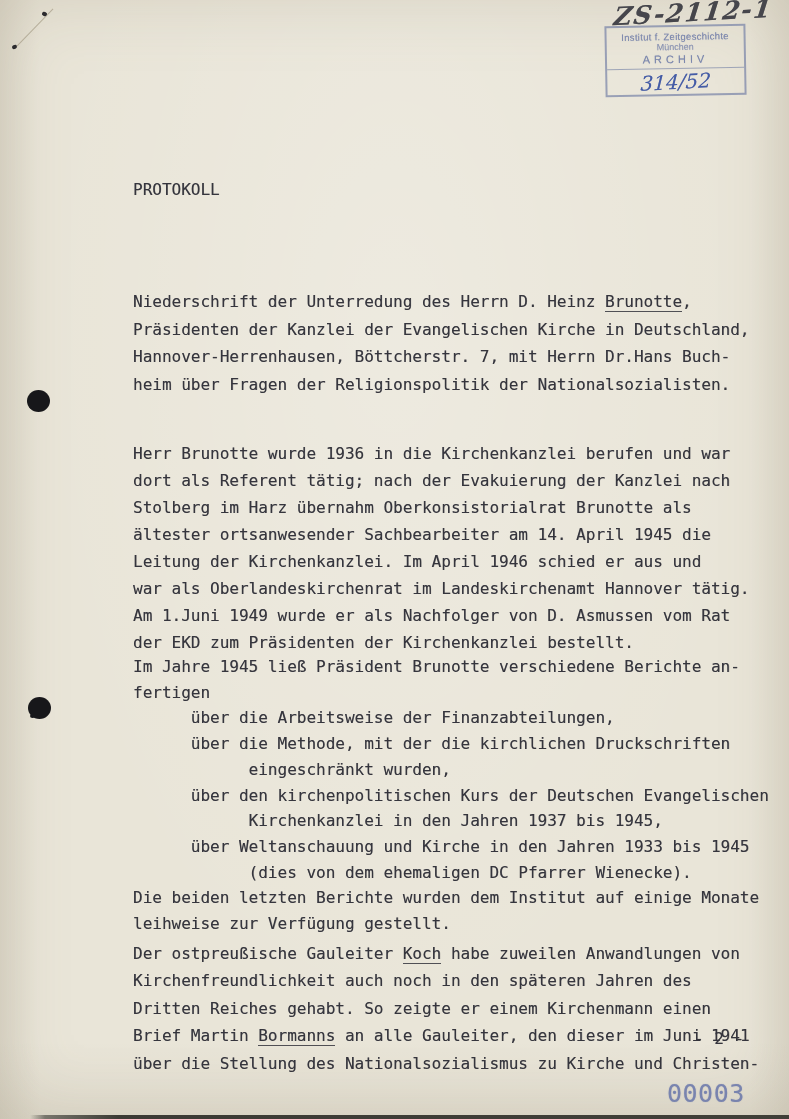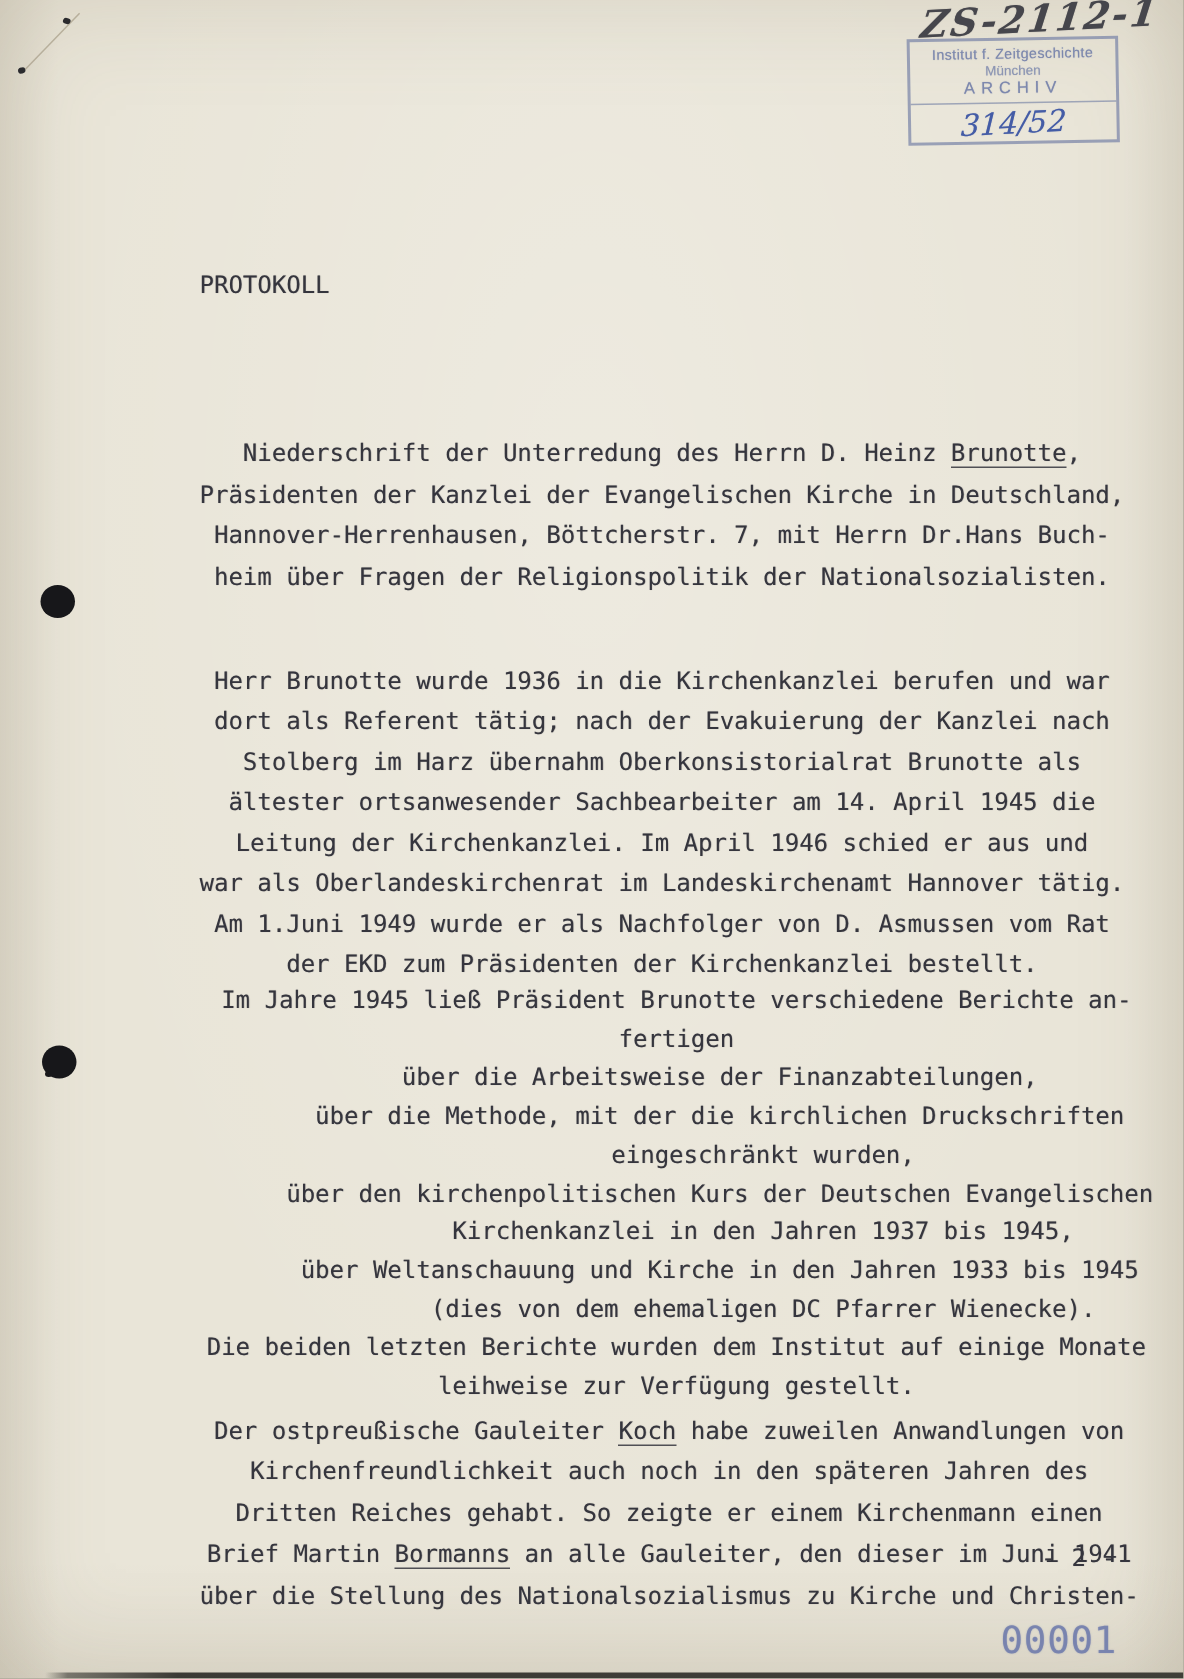--- a/index.html
+++ b/index.html
@@ -12,21 +12,20 @@
       linear-gradient(0deg, rgba(120,110,88,0.07), transparent 7%);
     box-shadow: inset 0 0 70px rgba(140,128,100,0.22);
     font-family:"DejaVu Sans Mono", monospace;
   }
   
   .tw{
     font-family:"DejaVu Sans Mono", monospace;
     font-size:16px;color:#35353d;
     text-shadow:0.3px 0.3px 0.5px rgba(53,53,61,0.45);
     white-space:pre;
-    text-align:center;
   }
   .title{position:absolute;left:133px;top:176px;line-height:27.5px;}
   .para{position:absolute;left:133px;margin-top:42px;}
   .para-0{top:246px;line-height:27.5px;}
   .para-1{top:398px;line-height:27.0px;}
   .para-2{top:612px;line-height:25.7px;}
   .para-3{top:898px;line-height:27.4px;}
   .line{white-space:pre;}
   .ul{border-bottom:1.7px solid rgba(53,53,61,0.85);}
   .page-num{position:absolute;left:694px;top:1029px;line-height:20px;letter-spacing:0.5px;}
@@ -104,16 +103,16 @@
 
   <div class="tw title">PROTOKOLL</div>
 
   <div class="tw para para-0"><div class="line"><span>Niederschrift der Unterredung des Herrn D. Heinz </span><span class="ul">Brunotte</span><span>,</span></div><div class="line"><span>Präsidenten der Kanzlei der Evangelischen Kirche in Deutschland,</span></div><div class="line"><span>Hannover-Herrenhausen, Böttcherstr. 7, mit Herrn Dr.Hans Buch-</span></div><div class="line"><span>heim über Fragen der Religionspolitik der Nationalsozialisten.</span></div></div>
   <div class="tw para para-1"><div class="line"><span>Herr Brunotte wurde 1936 in die Kirchenkanzlei berufen und war</span></div><div class="line"><span>dort als Referent tätig; nach der Evakuierung der Kanzlei nach</span></div><div class="line"><span>Stolberg im Harz übernahm Oberkonsistorialrat Brunotte als</span></div><div class="line"><span>ältester ortsanwesender Sachbearbeiter am 14. April 1945 die</span></div><div class="line"><span>Leitung der Kirchenkanzlei. Im April 1946 schied er aus und</span></div><div class="line"><span>war als Oberlandeskirchenrat im Landeskirchenamt Hannover tätig.</span></div><div class="line"><span>Am 1.Juni 1949 wurde er als Nachfolger von D. Asmussen vom Rat</span></div><div class="line"><span>der EKD zum Präsidenten der Kirchenkanzlei bestellt.</span></div></div>
   <div class="tw para para-2"><div class="line"><span>Im Jahre 1945 ließ Präsident Brunotte verschiedene Berichte an-</span></div><div class="line"><span>fertigen</span></div><div class="line"><span>      über die Arbeitsweise der Finanzabteilungen,</span></div><div class="line"><span>      über die Methode, mit der die kirchlichen Druckschriften</span></div><div class="line"><span>            eingeschränkt wurden,</span></div><div class="line"><span>      über den kirchenpolitischen Kurs der Deutschen Evangelischen</span></div><div class="line"><span>            Kirchenkanzlei in den Jahren 1937 bis 1945,</span></div><div class="line"><span>      über Weltanschauung und Kirche in den Jahren 1933 bis 1945</span></div><div class="line"><span>            (dies von dem ehemaligen DC Pfarrer Wienecke).</span></div><div class="line"><span>Die beiden letzten Berichte wurden dem Institut auf einige Monate</span></div><div class="line"><span>leihweise zur Verfügung gestellt.</span></div></div>
   <div class="tw para para-3"><div class="line"><span>Der ostpreußische Gauleiter </span><span class="ul">Koch</span><span> habe zuweilen Anwandlungen von</span></div><div class="line"><span>Kirchenfreundlichkeit auch noch in den späteren Jahren des</span></div><div class="line"><span>Dritten Reiches gehabt. So zeigte er einem Kirchenmann einen</span></div><div class="line"><span>Brief Martin </span><span class="ul">Bormanns</span><span> an alle Gauleiter, den dieser im Juni 1941</span></div><div class="line"><span>über die Stellung des Nationalsozialismus zu Kirche und Christen-</span></div></div>
 
   <div class="tw page-num">- 2 -</div>
 
-  <div class="serial">00001</div>
+  <div class="serial">00003</div>
 
   <div class="bottom-edge"></div>
 </div>
 
 </body></html>

